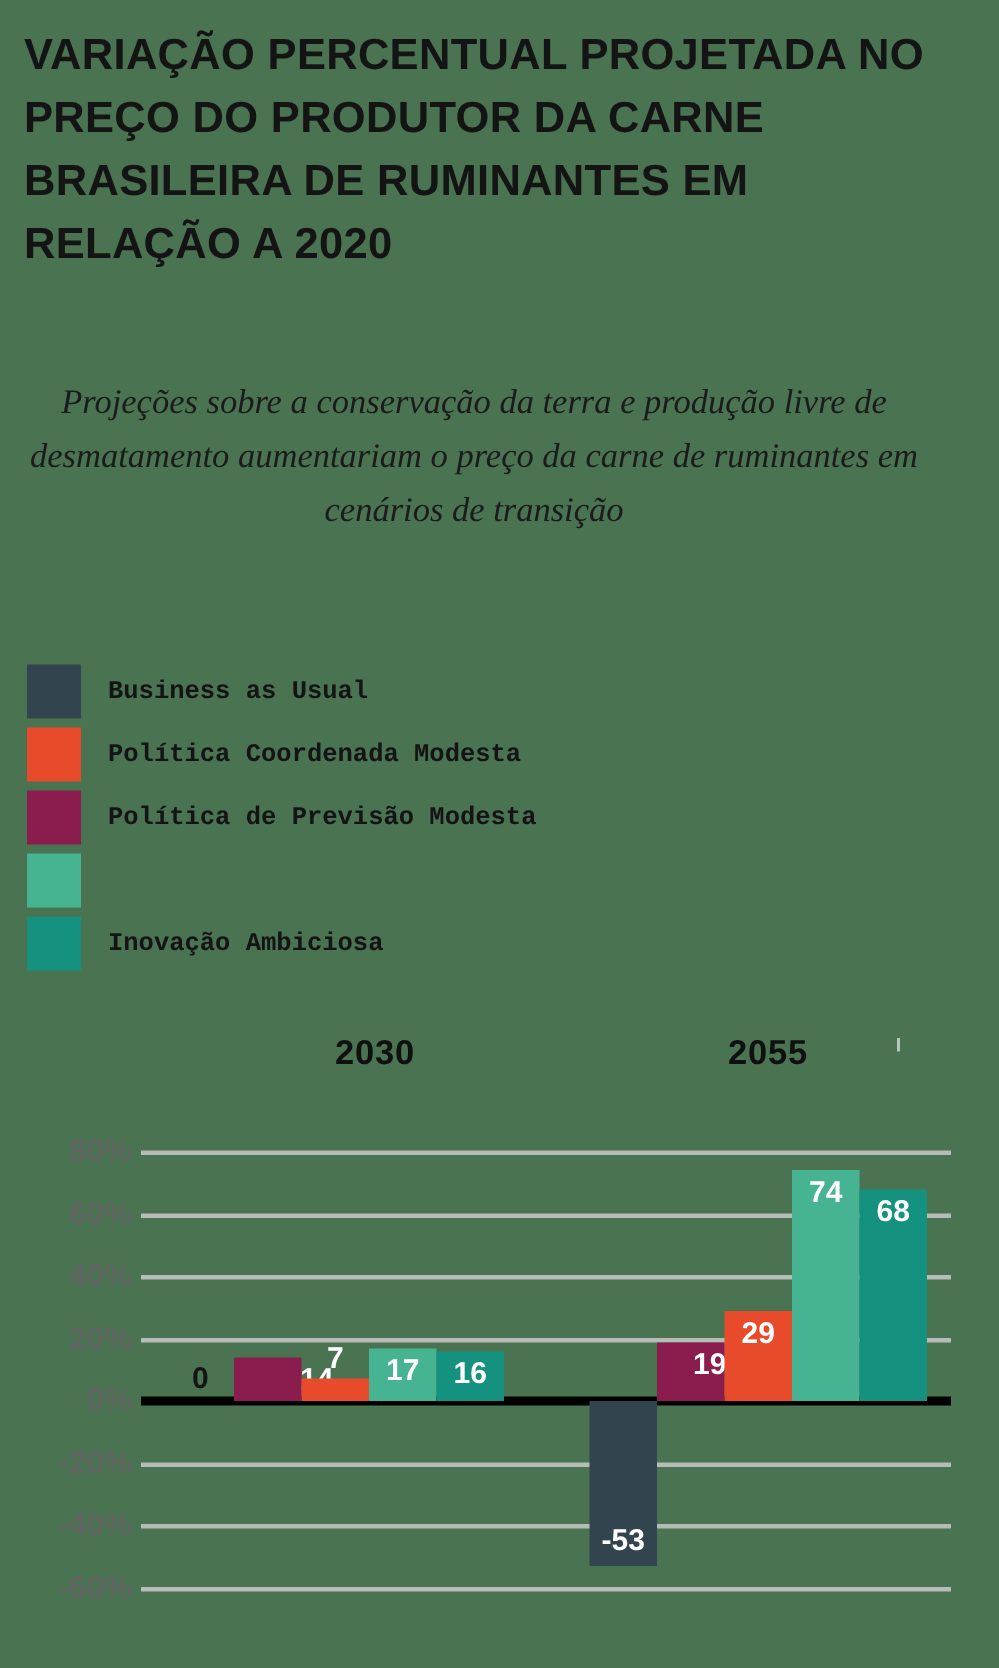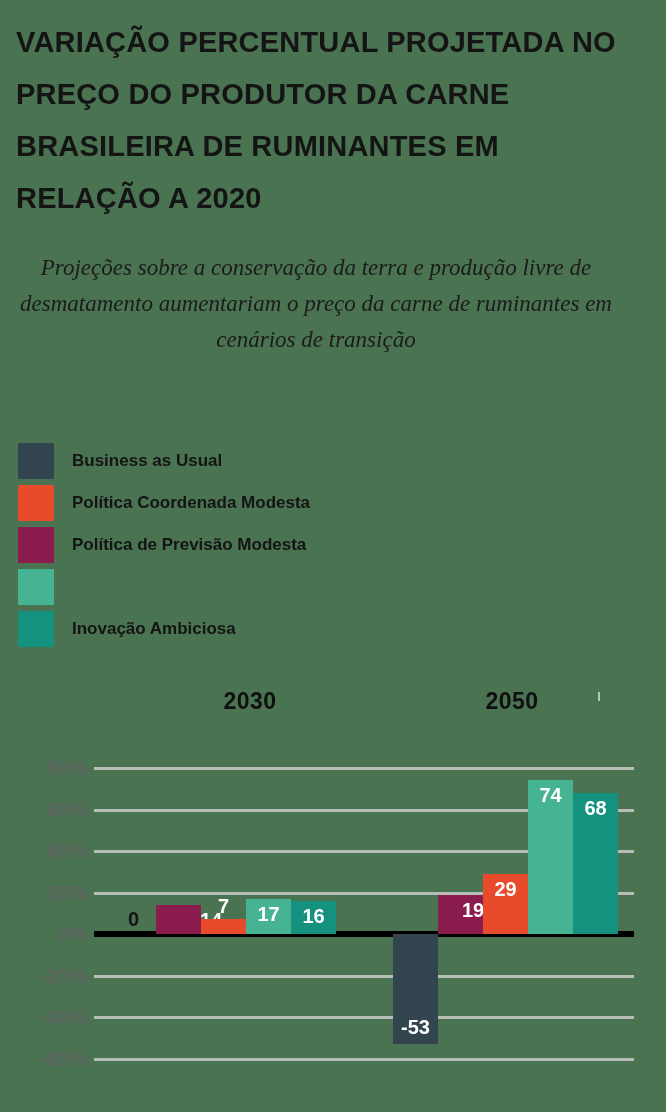--- a/index.html
+++ b/index.html
@@ -11,21 +11,21 @@
   }
   .page { position: relative; width: 666px; height: 1112px; background: #4a7351; }
 
   
   .title {
     position: absolute;
     left: 16px; top: 16px; width: 634px;
     font-family: "Liberation Sans", sans-serif;
     font-weight: bold;
     font-size: 29px;
-    line-height: 52px;
+    line-height: 42px;
     letter-spacing: 0.2px;
     color: #141414;
     text-transform: uppercase;
   }
 
   
   .subtitle {
     position: absolute;
     left: 16px; top: 250px; width: 600px;
     font-family: "Liberation Serif", serif;
@@ -46,21 +46,21 @@
   .legend-item {
     display: flex; align-items: center;
     height: 42px;
   }
   .legend-swatch {
     width: 36px; height: 36px;
     flex: 0 0 36px;
   }
   .legend-label {
     margin-left: 18px;
-    font-family: Liberation Sans, sans-serif;
+    font-family: Liberation Mono, monospace;
     font-weight: bold;
     font-size: 17px;
     color: #141414;
     white-space: nowrap;
   }
 
   
   .chart {
     position: absolute;
     left: 0; top: 680px;
@@ -155,21 +155,21 @@
         <span class="legend-swatch" style="background: rgb(21, 145, 127);"></span>
         <span class="legend-label">Inovação Ambiciosa</span>
       </div>
     </div>
 
   <div class="chart">
 
     <div class="year-labels" id="yearLabels">
       <div class="tiny-tick"></div>
     <div class="year-label" style="left: 250px;">2030</div>
-        <div class="year-label" style="left: 512px;">2050</div>
+        <div class="year-label" style="left: 512px;">2055</div>
       </div>
 
     <div class="plot" id="plot">
         <div class="gridline" style="top: 25px;"></div>
         <div class="ytick" style="top: 26px;">80%</div>
         <div class="gridline" style="top: 66.5px;"></div>
         <div class="ytick" style="top: 67.5px;">60%</div>
         <div class="gridline" style="top: 108px;"></div>
         <div class="ytick" style="top: 109px;">40%</div>
         <div class="gridline" style="top: 149.5px;"></div>

